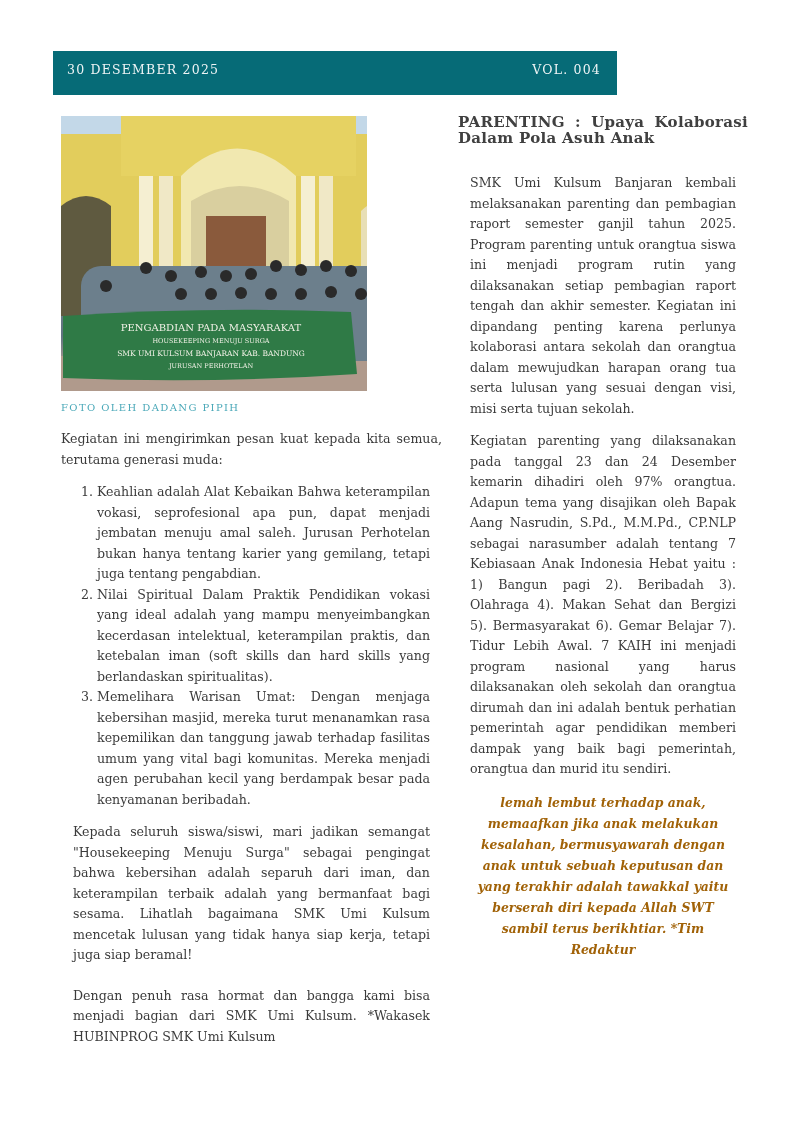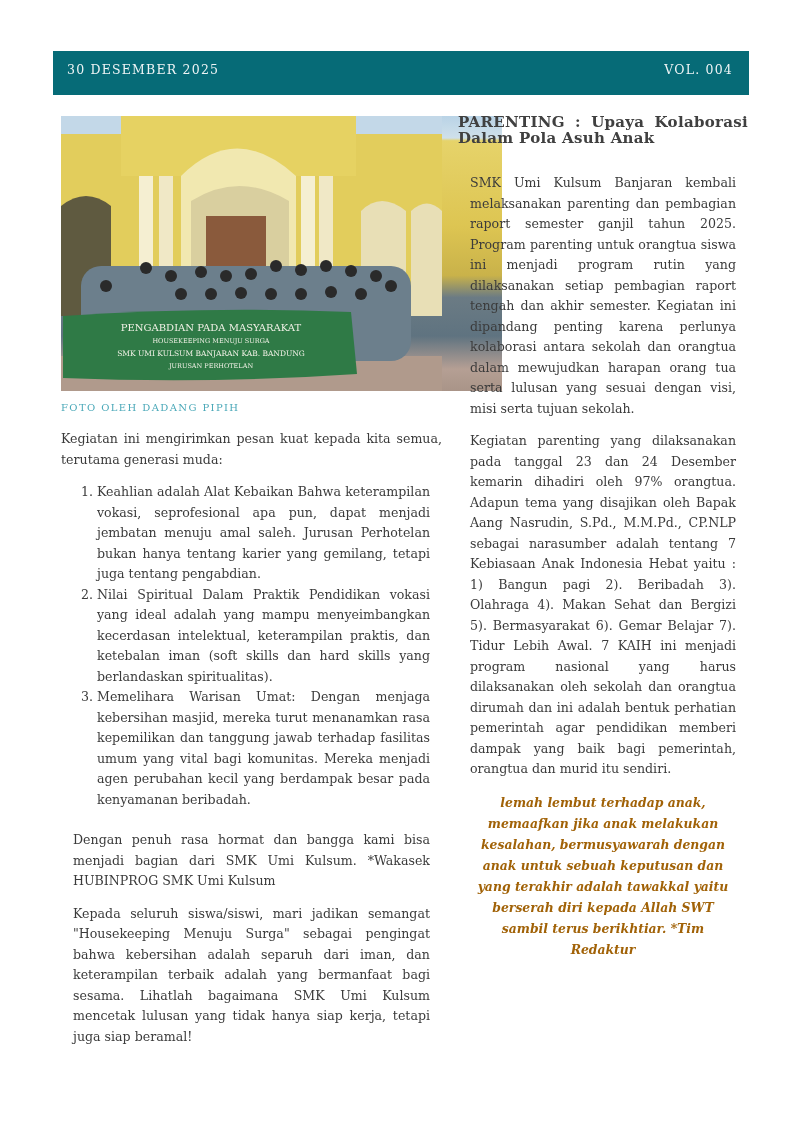--- a/index.html
+++ b/index.html
@@ -3,29 +3,29 @@
 <meta charset="utf-8">
 <style>
   html, body { margin: 0; padding: 0; }
   body {
     width: 800px; height: 1130px; background: #ffffff;
     position: relative; overflow: hidden;
     font-family: "DejaVu Serif", "Liberation Serif", serif;
     color: #3a3a3a;
   }
   .header-bar {
-    position: absolute; left: 53px; top: 51px; width: 696px; height: 44px;
+    position: absolute; left: 53px; top: 51px; width: 564px; height: 44px;
     background: #066b77; color: #eef4f5;
     display: flex; align-items: center; justify-content: space-between;
     box-sizing: border-box; padding: 0 16px 8px 14px;
     font-family: "DejaVu Serif", serif; font-size: 12.5px; letter-spacing: 1.2px;
   }
   .left-col { position: absolute; left: 61px; top: 116px; width: 381px; }
   .photo {
-    position: relative; width: 441px; height: 275px; overflow: hidden;
+    position: relative; width: 306px; height: 275px; overflow: hidden;
     background: linear-gradient(180deg, #b9d3e6 0%, #cfe0ea 8%, #e6d36a 9%, #ddc552 40%, #c9b24a 58%, #6b7b84 66%, #5f7380 80%, #b59f94 92%, #a99488 100%);
   }
   .photo svg { position: absolute; left: 0; top: 0; }
   .caption {
     margin-top: 11px; font-size: 10px; letter-spacing: 1.4px; color: #4aa8b8;
     font-family: "DejaVu Serif", serif;
   }
   .body-text {
     font-size: 12.6px; line-height: 20.5px; text-align: justify; color: #3b3b3b;
   }
@@ -109,22 +109,22 @@
     </svg>
   </div>
   <div class="caption">FOTO OLEH DADANG PIPIH</div>
 
   <div class="body-text intro">Kegiatan ini mengirimkan pesan kuat kepada kita semua, terutama generasi muda:</div>
   <ol class="points body-text">
     <li>Keahlian adalah Alat Kebaikan Bahwa keterampilan vokasi, seprofesional apa pun, dapat menjadi jembatan menuju amal saleh. Jurusan Perhotelan bukan hanya tentang karier yang gemilang, tetapi juga tentang pengabdian.</li>
     <li>Nilai Spiritual Dalam Praktik Pendidikan vokasi yang ideal adalah yang mampu menyeimbangkan kecerdasan intelektual, keterampilan praktis, dan ketebalan iman (soft skills dan hard skills yang berlandaskan spiritualitas).</li>
     <li>Memelihara Warisan Umat: Dengan menjaga kebersihan masjid, mereka turut menanamkan rasa kepemilikan dan tanggung jawab terhadap fasilitas umum yang vital bagi komunitas. Mereka menjadi agen perubahan kecil yang berdampak besar pada kenyamanan beribadah.</li>
   </ol>
+  <p class="body-text closing">Kepada seluruh siswa/siswi, mari jadikan semangat "Housekeeping Menuju Surga" sebagai pengingat bahwa kebersihan adalah separuh dari iman, dan keterampilan terbaik adalah yang bermanfaat bagi sesama. Lihatlah bagaimana SMK Umi Kulsum mencetak lulusan yang tidak hanya siap kerja, tetapi juga siap beramal!</p>
   <p class="body-text signoff">Dengan penuh rasa hormat dan bangga kami bisa menjadi bagian dari SMK Umi Kulsum. *Wakasek HUBINPROG SMK Umi Kulsum</p>
-  <p class="body-text closing">Kepada seluruh siswa/siswi, mari jadikan semangat "Housekeeping Menuju Surga" sebagai pengingat bahwa kebersihan adalah separuh dari iman, dan keterampilan terbaik adalah yang bermanfaat bagi sesama. Lihatlah bagaimana SMK Umi Kulsum mencetak lulusan yang tidak hanya siap kerja, tetapi juga siap beramal!</p>
 </div>
 
 <div class="right-col">
   <h1 class="article-title">PARENTING : Upaya Kolaborasi Dalam Pola Asuh Anak</h1>
   <p class="body-text p1">SMK Umi Kulsum Banjaran kembali melaksanakan parenting dan pembagian raport semester ganjil tahun 2025. Program parenting untuk orangtua siswa ini menjadi program rutin yang dilaksanakan setiap pembagian raport tengah dan akhir semester. Kegiatan ini dipandang penting karena perlunya kolaborasi antara sekolah dan orangtua dalam mewujudkan harapan orang tua serta lulusan yang sesuai dengan visi, misi serta tujuan sekolah.</p>
   <p class="body-text">Kegiatan parenting yang dilaksanakan pada tanggal 23 dan 24 Desember kemarin dihadiri oleh 97% orangtua. Adapun tema yang disajikan oleh Bapak Aang Nasrudin, S.Pd., M.M.Pd., CP.NLP sebagai narasumber adalah tentang 7 Kebiasaan Anak Indonesia Hebat yaitu : 1) Bangun pagi 2). Beribadah 3). Olahraga 4). Makan Sehat dan Bergizi 5). Bermasyarakat 6). Gemar Belajar 7). Tidur Lebih Awal. 7 KAIH ini menjadi program nasional yang harus dilaksanakan oleh sekolah dan orangtua dirumah dan ini adalah bentuk perhatian pemerintah agar pendidikan memberi dampak yang baik bagi pemerintah, orangtua dan murid itu sendiri.</p>
   <p class="quote">lemah lembut terhadap anak, memaafkan jika anak melakukan kesalahan, bermusyawarah dengan anak untuk sebuah keputusan dan yang terakhir adalah tawakkal yaitu berserah diri kepada Allah SWT sambil terus berikhtiar. *Tim Redaktur</p>
 </div>
 
 </body></html>

